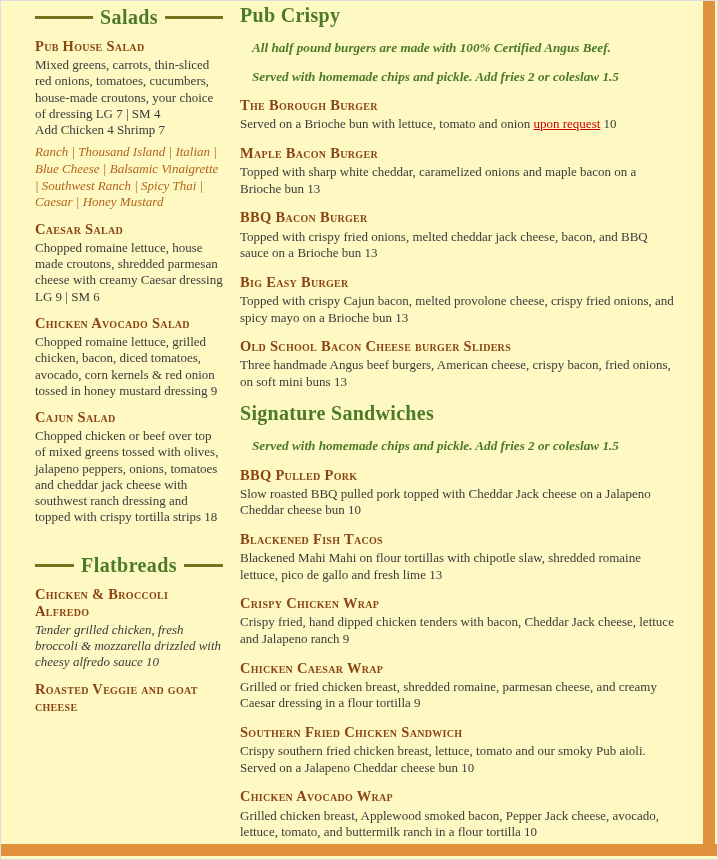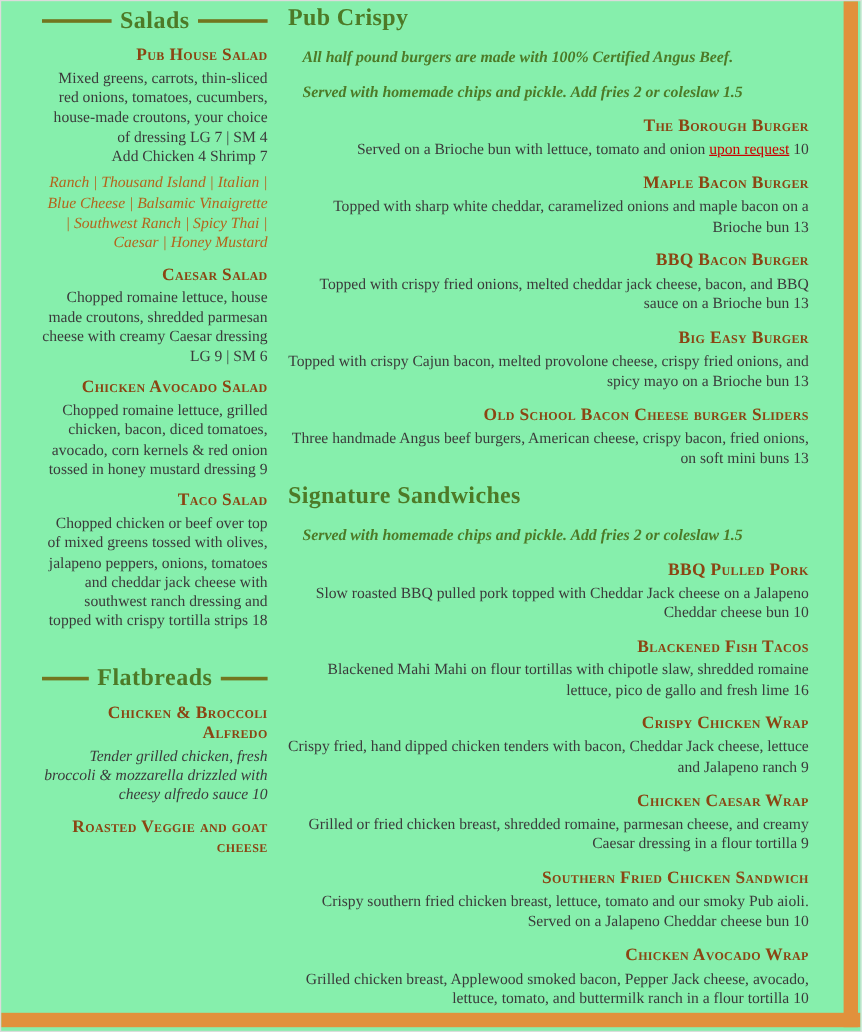--- a/index.html
+++ b/index.html
@@ -1,41 +1,41 @@
 <!DOCTYPE html>
 <html><head>
 <meta charset="utf-8">
 <style>
   * { box-sizing: border-box; }
   html, body { margin: 0; padding: 0; background: #ffffff; }
   .page {
     position: relative;
     width: 718px;
     height: 860px;
-    background: #86efac;
+    background: #fef9c3;
     border: 1px solid #dcdcdc;
     font-family: "Liberation Serif", "DejaVu Serif", serif;
     color: #3b3b3b;
     overflow: hidden;
   }
   .columns { display: flex; padding: 3px 0 0 34px; }
   .col-left  { width: 188px; margin-right: 17px; flex: none; }
   .col-right { width: 434px; flex: none; }
 
   
   .lined-header { display: flex; align-items: center; gap: 7px; margin: 2px 0 9px; }
   .lined-header .rule { flex: 1 1 auto; height: 3px; background: #72761f; }
   .lined-header .title { color: #4d7a27; font-size: 20px; font-weight: bold; letter-spacing: .4px; white-space: nowrap; }
 
   
   .col-header { margin: 0 0 4px; color: #4d7a27; font-size: 20px; font-weight: bold; letter-spacing: .3px; }
   .note { margin: 12px; color: #4d7a27; font-weight: bold; font-style: italic; font-size: 13.2px; line-height: 1.3; }
   .note-block { margin: 0 0 10px; }
 
-  .item { margin-bottom: 12px; text-align: right; }
+  .item { margin-bottom: 12px; }
   .col-left .item { margin-bottom: 10px; }
   .item-name {
     margin: 0 0 2px;
     color: #8b4513;
     font-variant: small-caps;
     font-weight: bold;
     font-size: 14.5px;
     line-height: 1.18;
     letter-spacing: .3px;
   }
@@ -83,21 +83,21 @@
         <h3 class="item-name">Caesar Salad</h3>
         <p class="item-desc">Chopped romaine lettuce, house made croutons, shredded parmesan cheese with creamy Caesar dressing LG 9 | SM 6</p>
       </div>
 
       <div class="item">
         <h3 class="item-name">Chicken Avocado Salad</h3>
         <p class="item-desc">Chopped romaine lettuce, grilled chicken, bacon, diced tomatoes, avocado, corn kernels &amp; red onion tossed in honey mustard dressing 9</p>
       </div>
 
       <div class="item">
-        <h3 class="item-name">Taco Salad</h3>
+        <h3 class="item-name">Cajun Salad</h3>
         <p class="item-desc">Chopped chicken or beef over top of mixed greens tossed with olives, jalapeno peppers, onions, tomatoes and cheddar jack cheese with southwest ranch dressing and topped with crispy tortilla strips 18</p>
       </div>
 
       <div class="lined-header flatbreads-gap">
         <span class="rule"></span>
         <span class="title">Flatbreads</span>
         <span class="rule"></span>
       </div>
 
       <div class="item">
@@ -149,21 +149,21 @@
         <p class="note">Served with homemade chips and pickle. Add fries 2 or coleslaw 1.5</p>
       </div>
 
       <div class="item">
         <h3 class="item-name">BBQ Pulled Pork</h3>
         <p class="item-desc">Slow roasted BBQ pulled pork topped with Cheddar Jack cheese on a Jalapeno Cheddar cheese bun 10</p>
       </div>
 
       <div class="item">
         <h3 class="item-name">Blackened Fish Tacos</h3>
-        <p class="item-desc">Blackened Mahi Mahi on flour tortillas with chipotle slaw, shredded romaine lettuce, pico de gallo and fresh lime 16</p>
+        <p class="item-desc">Blackened Mahi Mahi on flour tortillas with chipotle slaw, shredded romaine lettuce, pico de gallo and fresh lime 13</p>
       </div>
 
       <div class="item">
         <h3 class="item-name">Crispy Chicken Wrap</h3>
         <p class="item-desc">Crispy fried, hand dipped chicken tenders with bacon, Cheddar Jack cheese, lettuce and Jalapeno ranch 9</p>
       </div>
 
       <div class="item">
         <h3 class="item-name">Chicken Caesar Wrap</h3>
         <p class="item-desc">Grilled or fried chicken breast, shredded romaine, parmesan cheese, and creamy Caesar dressing in a flour tortilla 9</p>

